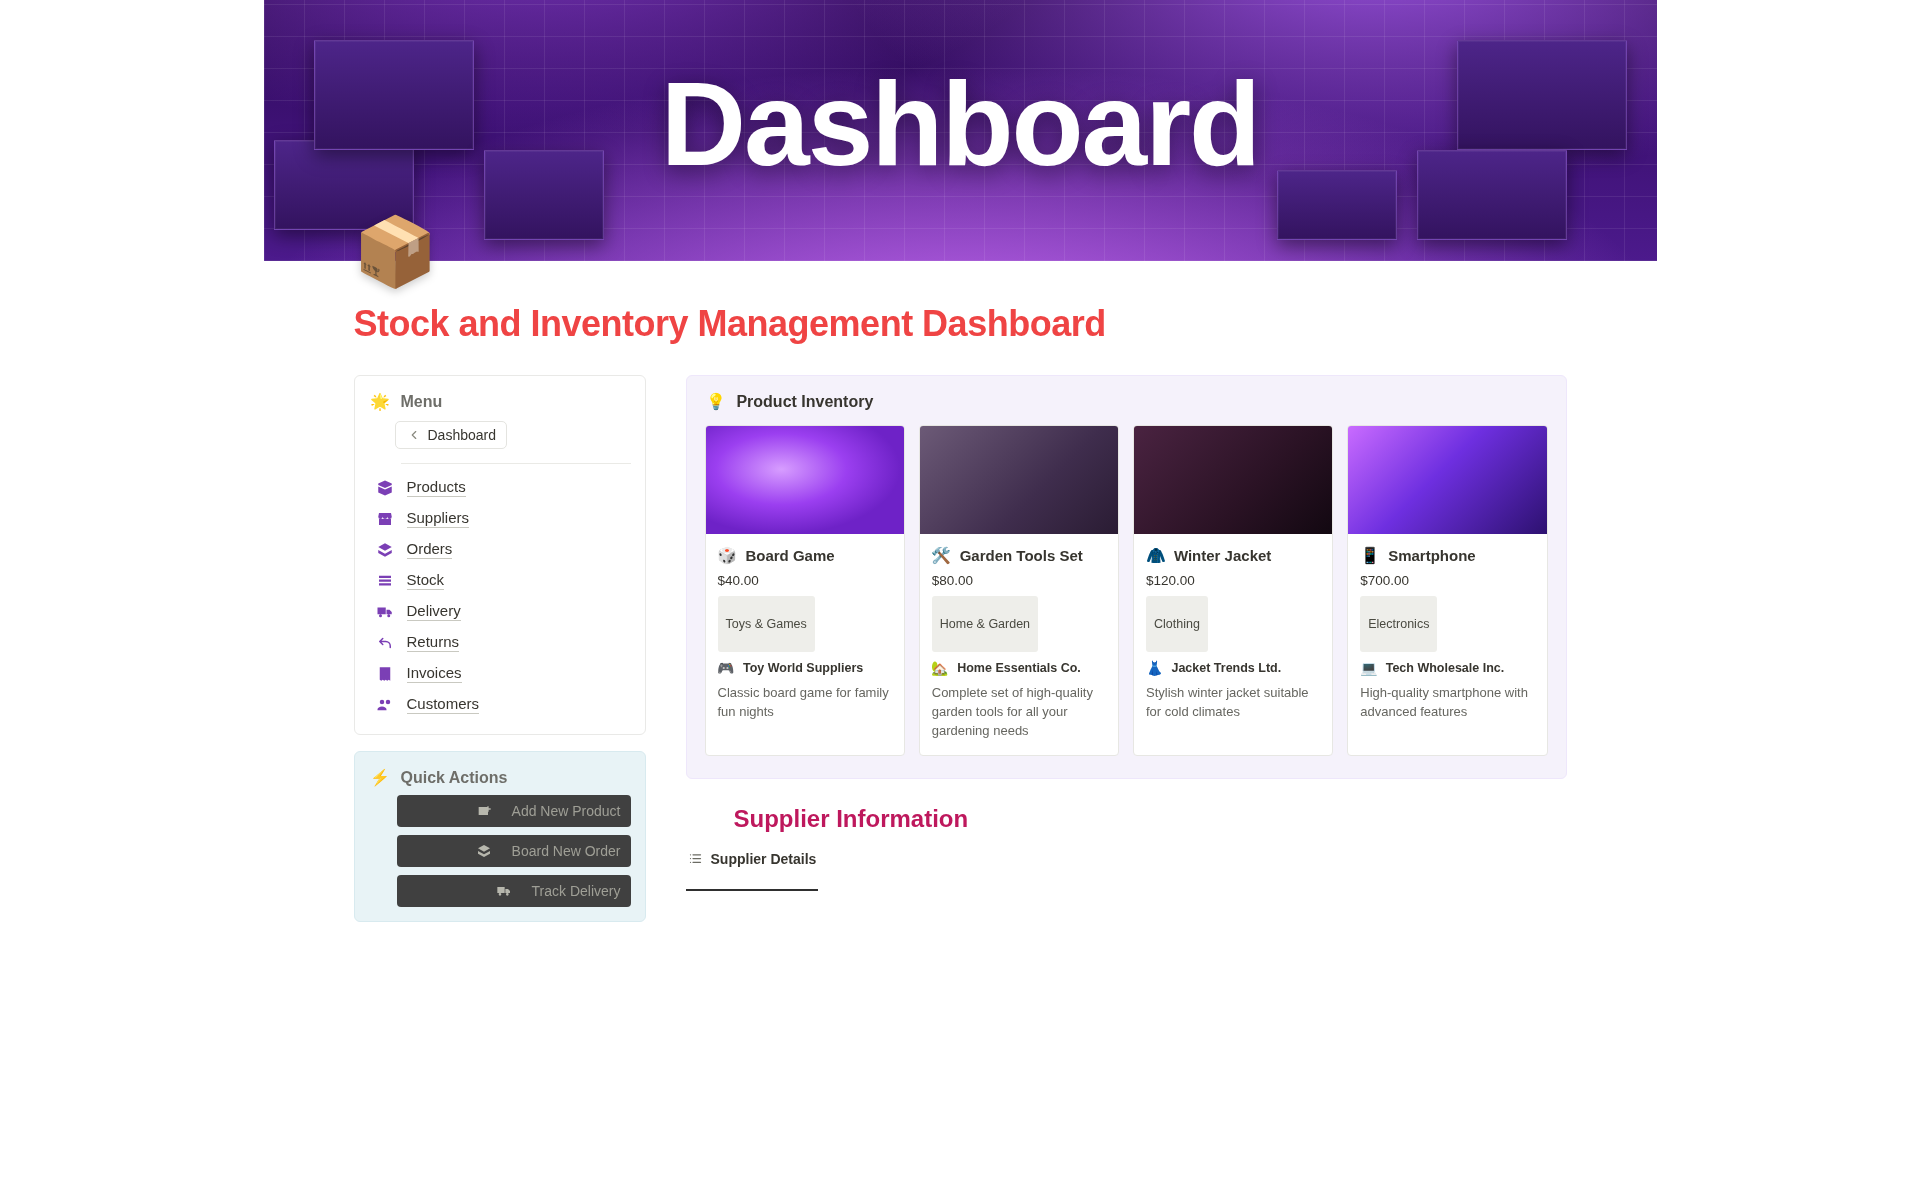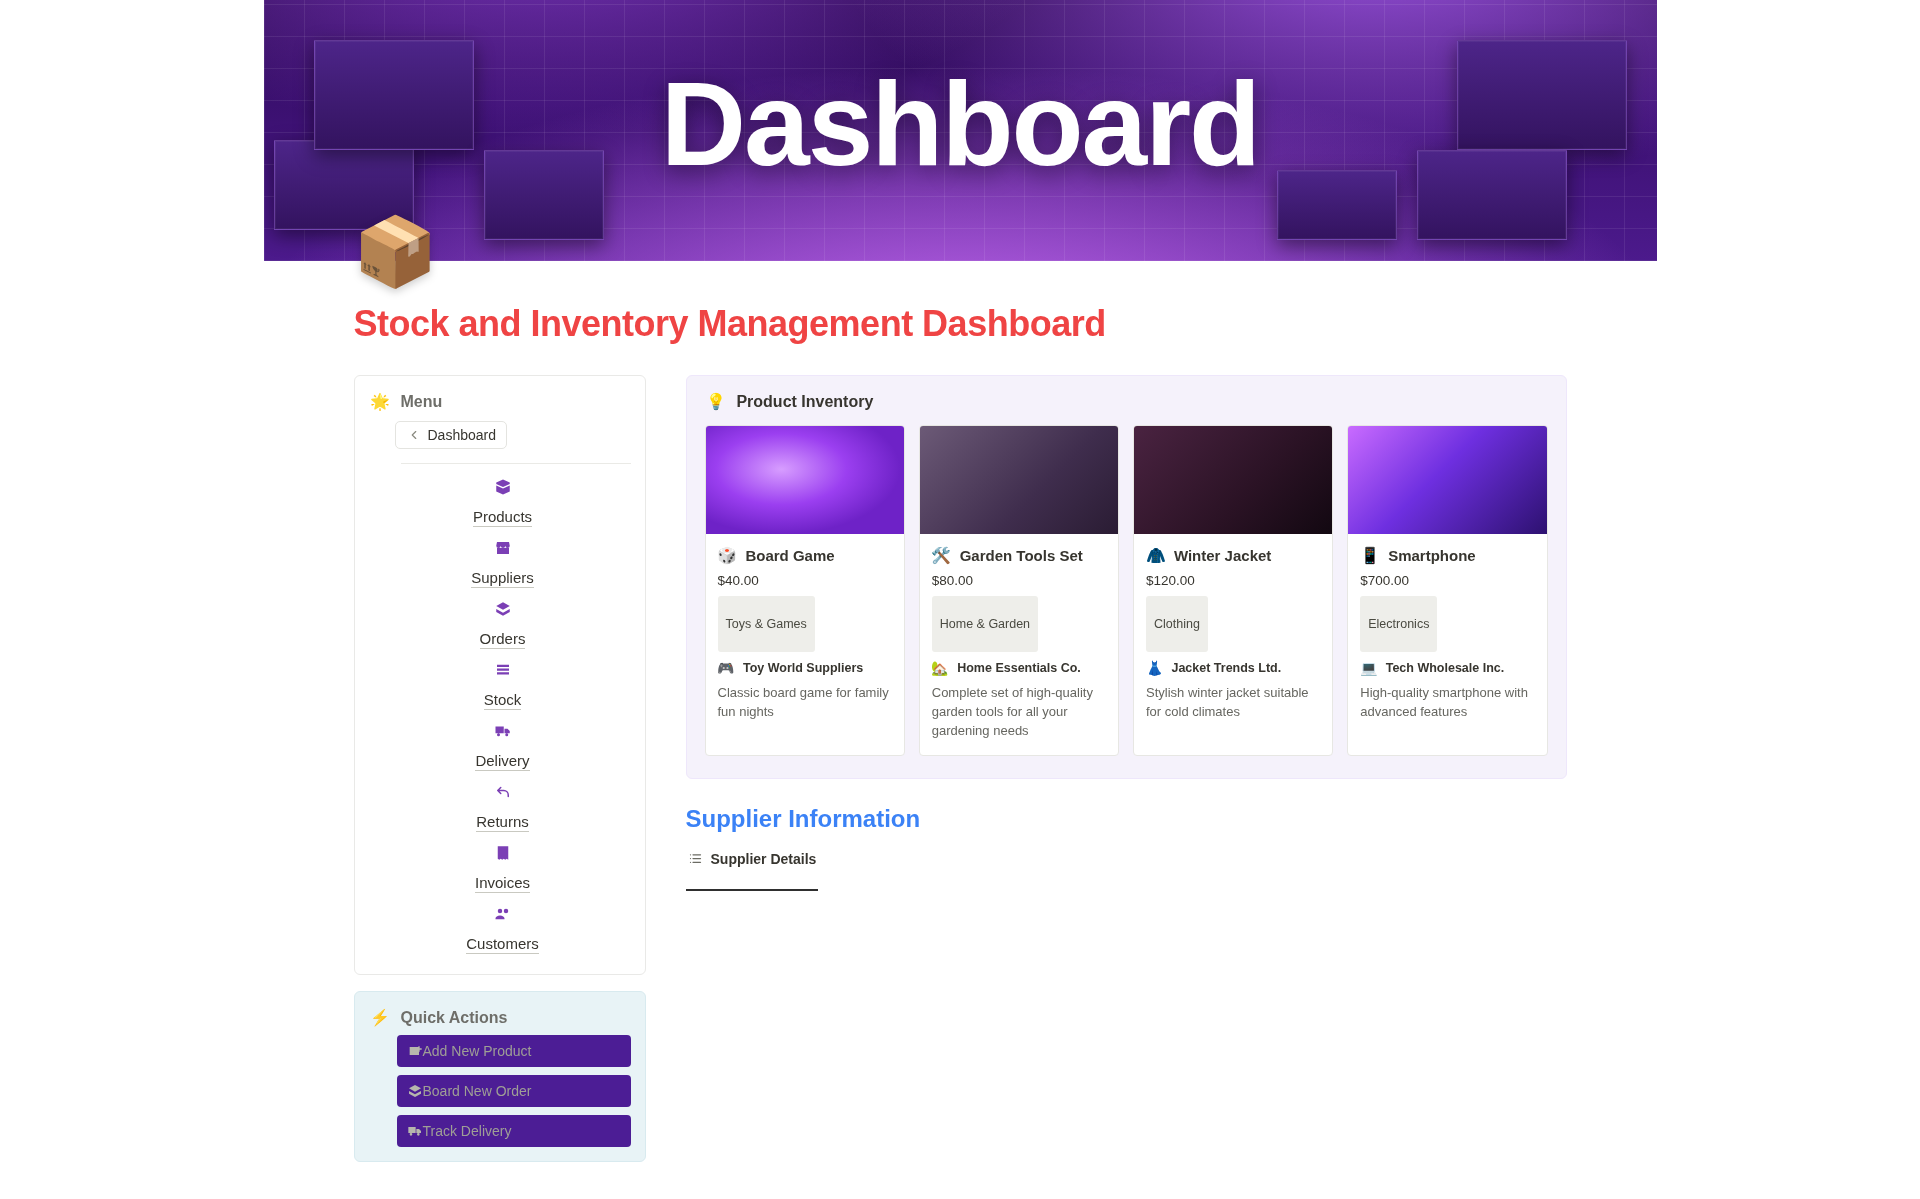--- a/index.html
+++ b/index.html
@@ -45,27 +45,27 @@
 
   .card-head { display:flex; align-items:center; gap:10px; font-weight:700; color:#6e6e69; font-size:16px; margin:4px 0 8px 2px; }
   .head-icon { width:20px; text-align:center; font-size:16px; }
 
   .breadcrumb-chip { display:inline-flex; align-items:center; gap:6px; border:1px solid #e4e4e0; background:#fff; border-radius:5px; padding:5px 10px; color:#37352f; font-size:14px; margin:2px 0 8px 26px; }
   .chip-back { display:inline-flex; width:16px; height:16px; align-items:center; justify-content:center; color:#89897f; }
   .chip-back svg { width:14px; height:14px; }
 
   .divider { height:1px; background:#eaeae6; margin:6px 0 8px 32px; }
 
-  .menu-item { display:flex; align-items:center; gap:12px; padding:6px 0 6px 6px; color:#37352f; font-size:15px; cursor:pointer;flex-direction:column; }
+  .menu-item { display:flex; align-items:center; gap:12px; padding:6px 0 6px 6px; color:#37352f; font-size:15px; cursor:pointer; }
   .menu-item .mi-icon { width:20px; display:inline-flex; align-items:center; justify-content:center; color:#7b3fb5; }
   .menu-item .mi-icon svg { width:18px; height:18px; }
   .menu-item .mi-label { border-bottom:1px solid #c9c9c1; padding-bottom:1px; }
 
   
-  .qa-btn { display:flex; align-items:center; gap:0; background:#4c1d95; color:#9f9f96; font-size:14px; border-radius:4px; padding:8px 10px; margin:8px 0 0 28px; }
+  .qa-btn { display:flex; align-items:center; gap:20px; background:#404040; color:#9f9f96; font-size:14px; border-radius:4px; padding:8px 10px; margin:8px 0 0 28px;justify-content:flex-end; }
   .qa-btn svg { width:16px; height:16px; color:#b7b7ad; }
 
   
   .panel { background:#f5f2fb; border:1px solid #eee7fb; border-radius:6px; padding:16px 18px 22px 18px; }
   .panel-head { display:flex; align-items:center; gap:10px; font-weight:700; color:#37352f; font-size:16px; margin:0 0 6px 2px; }
   .lightbulb { color:#e0c14c; font-size:16px; }
 
   .tab-row { display:flex; align-items:center; gap:10px; padding:2px 0 0 26px; }
   .tab { display:inline-flex; align-items:center; gap:8px; font-size:14px; color:#37352f; padding:6px 4px; }
   .tab.active { border-bottom:2px solid #2f2f2f; font-weight:600; }
@@ -84,21 +84,21 @@
   .product-title { display:flex; align-items:center; gap:8px; font-weight:700; font-size:15px; color:#37352f; }
   .product-title .pt-em { font-size:16px; }
   .product-price { font-size:13.5px; color:#37352f; }
   .pill { display:inline-block; align-self:flex-start; font-size:12.5px; background:#eeeeea; color:#4a4a41; border-radius:3px; padding:21px 8px; }
   .supplier { display:flex; align-items:center; gap:8px; font-size:12.5px; color:#37352f; font-weight:700; }
   .supplier .sup-em { font-size:14px; }
   .product-desc { font-size:13px; color:#666660; line-height:1.45; }
 
   
   .supplier-section { margin-top:26px; }
-  .supplier-section h2 { font-size:24px; font-weight:800; color:#3b82f6; }
+  .supplier-section h2 { font-size:24px; font-weight:800; color:#be185d;margin-left:48px; }
   .supplier-tab { display:inline-flex; align-items:center; gap:8px; font-size:14px; color:#37352f; padding:10px 2px 22px 2px; border-bottom:2px solid #2f2f2f; margin-top:8px; font-weight:600; }
   .supplier-tab svg { width:15px; height:15px; color:#6b6b63; }
 </style>
 </head>
 <body>
 
 <svg width="0" height="0" style="position:absolute">
   <defs>
     <symbol id="i-back" viewBox="0 0 24 24">
         <path fill="none" stroke="currentColor" stroke-width="2" stroke-linecap="round" stroke-linejoin="round" d="M15 6l-6 6 6 6"></path>

